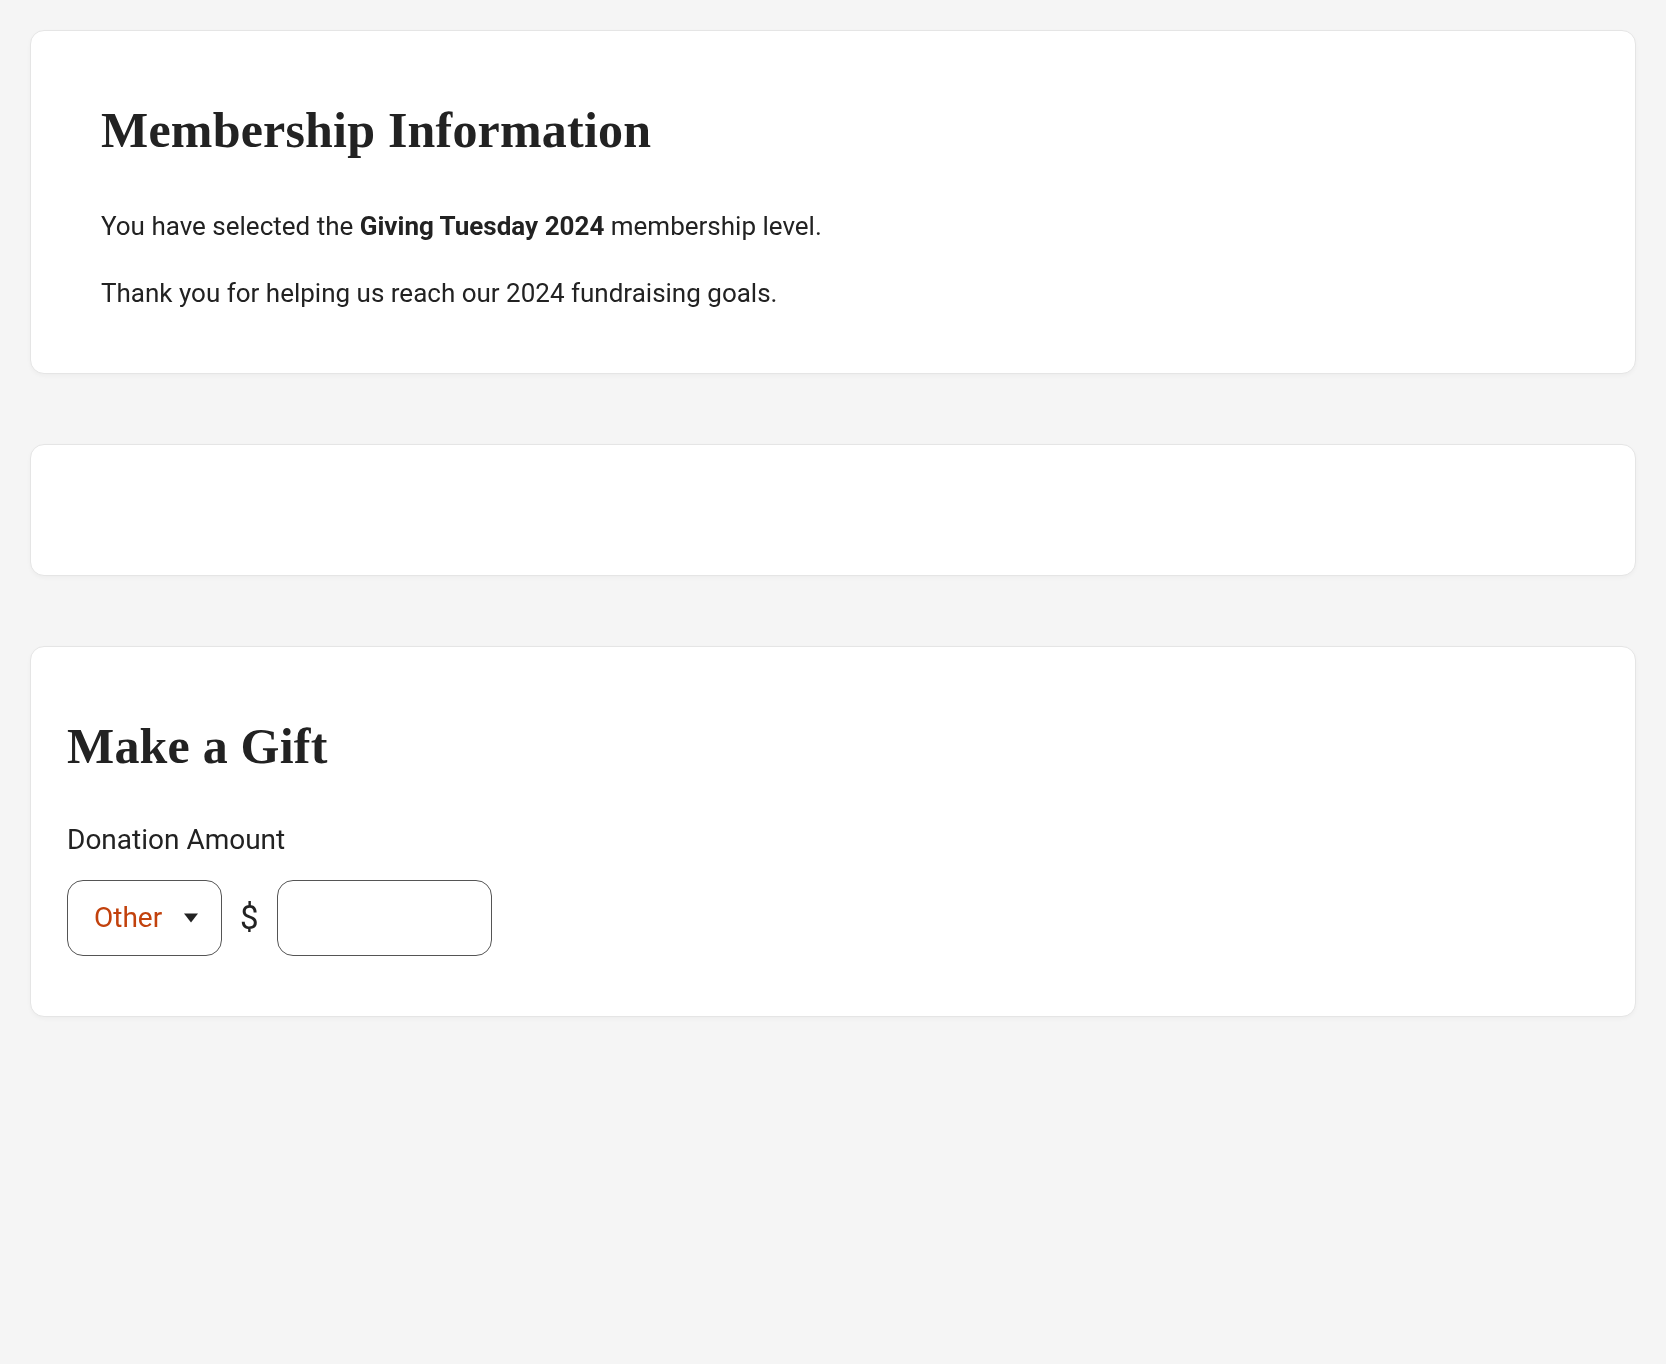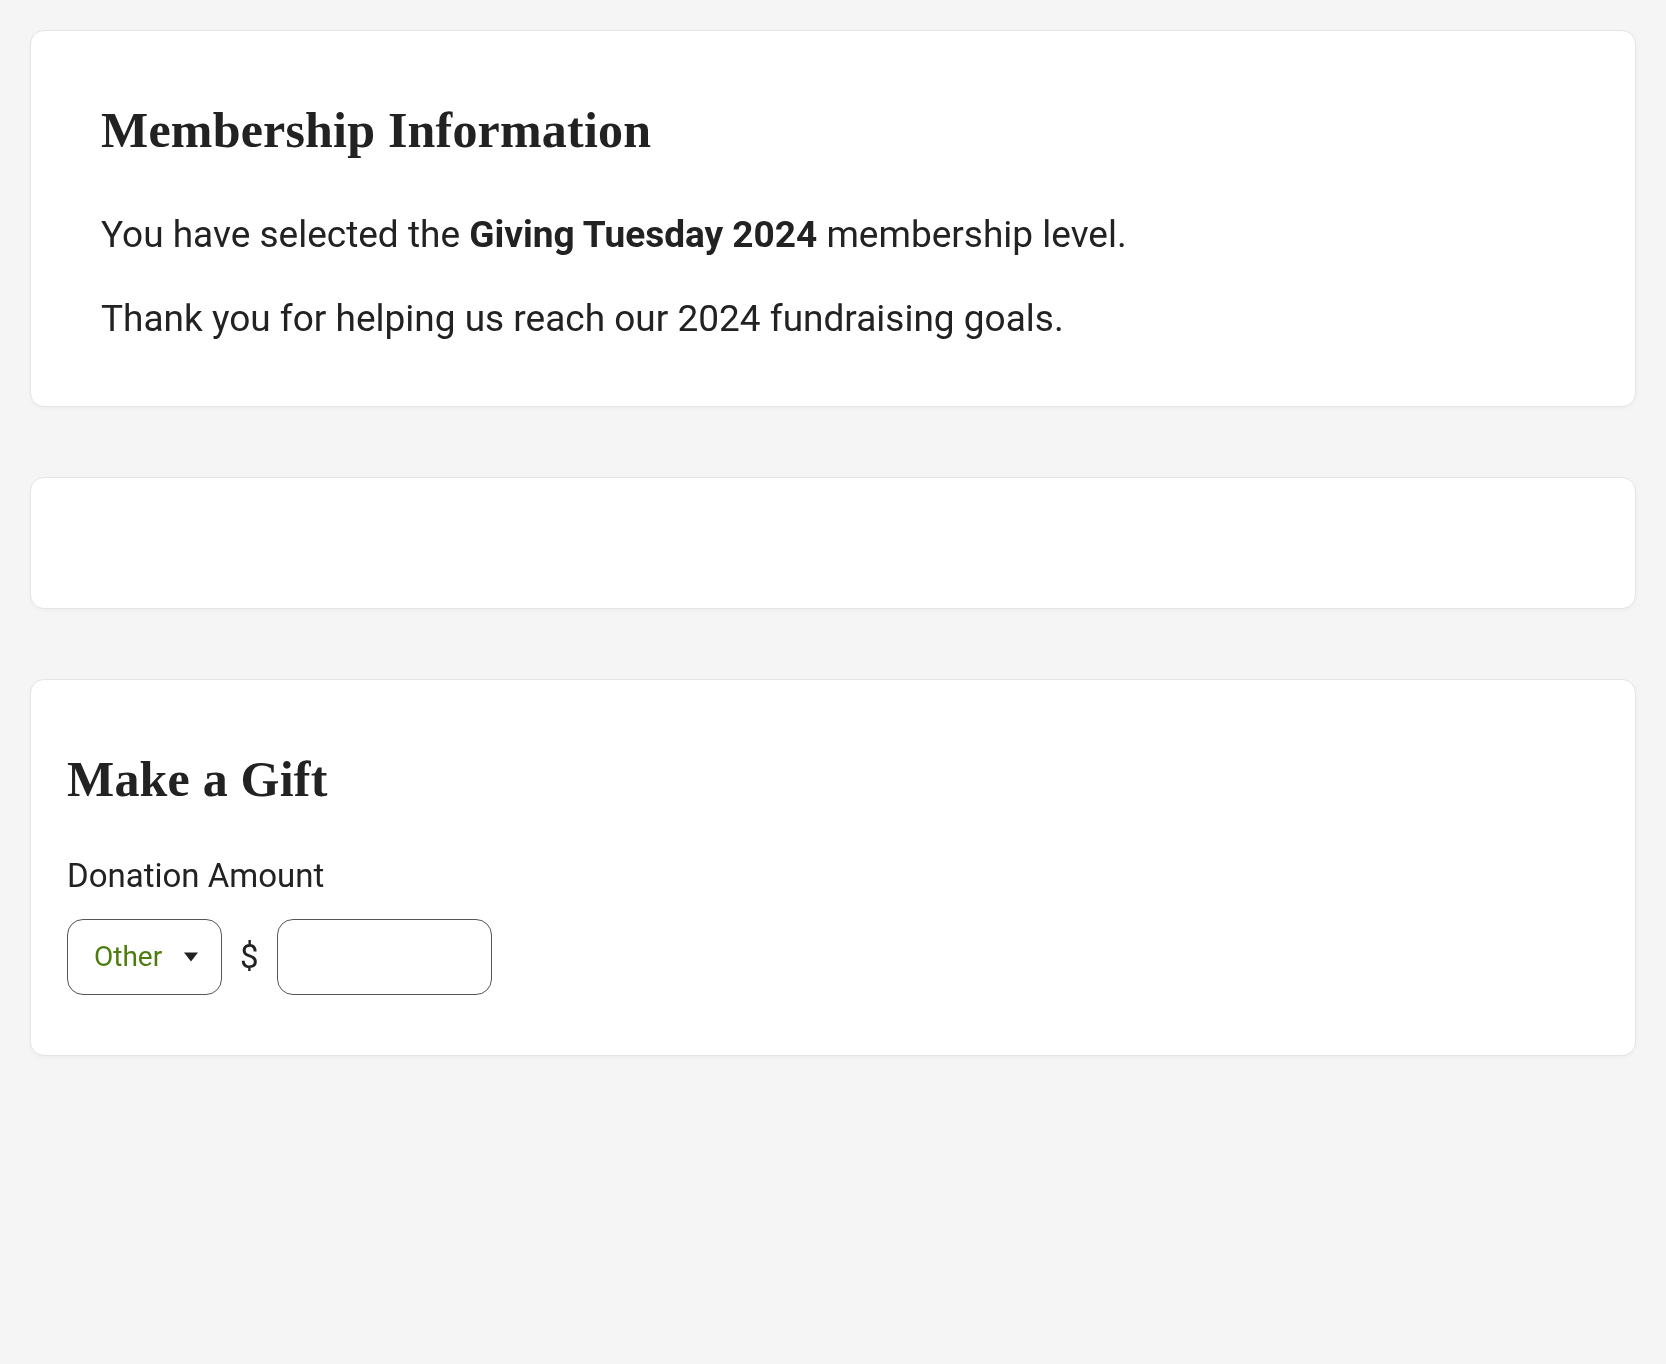--- a/index.html
+++ b/index.html
@@ -28,38 +28,38 @@
     }
     h2.card-title {
       font-family: Georgia, "Times New Roman", Times, serif;
       font-weight: 700;
       font-size: 50px;
       color: #222;
       margin-bottom: 48px;
       letter-spacing: 0.2px;
     }
     .card p {
-      font-size: 37px;
+      font-size: 26px;
       line-height: 1.5;
       color: #222;
       margin-bottom: 28px;
     }
     .card p:last-child {
       margin-bottom: 0;
     }
     strong {
       font-weight: 700;
     }
     a.logout-link {
       color: #222;
       text-decoration: underline;
       text-underline-offset: 4px;
     }
     .field-label {
-      font-size: 33px;
+      font-size: 28px;
       font-weight: 400;
       color: #222;
       margin-bottom: 24px;
       display: block;
     }
     .donation-row {
       display: flex;
       align-items: center;
       gap: 18px;
     }
@@ -69,21 +69,21 @@
     }
     select.amount-select {
       appearance: none;
       -webkit-appearance: none;
       -moz-appearance: none;
       background: #fff;
       border: 1.5px solid #555;
       border-radius: 16px;
       padding: 20px 58px 20px 26px;
       font-size: 28px;
-      color: #4d7c0f;
+      color: #c2410c;
       cursor: pointer;
       font-family: inherit;
       line-height: 1.2;
     }
     .select-caret {
       position: absolute;
       right: 24px;
       top: 50%;
       transform: translateY(-50%);
       pointer-events: none;

